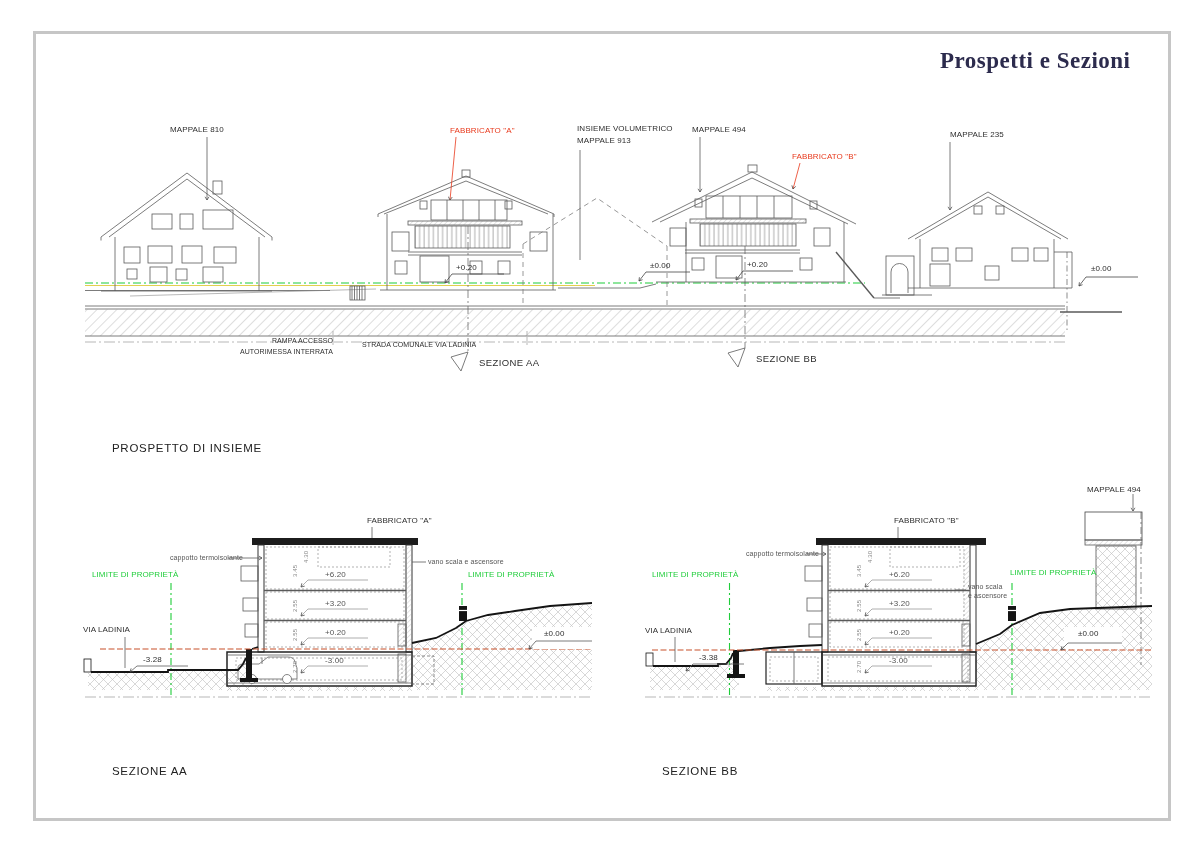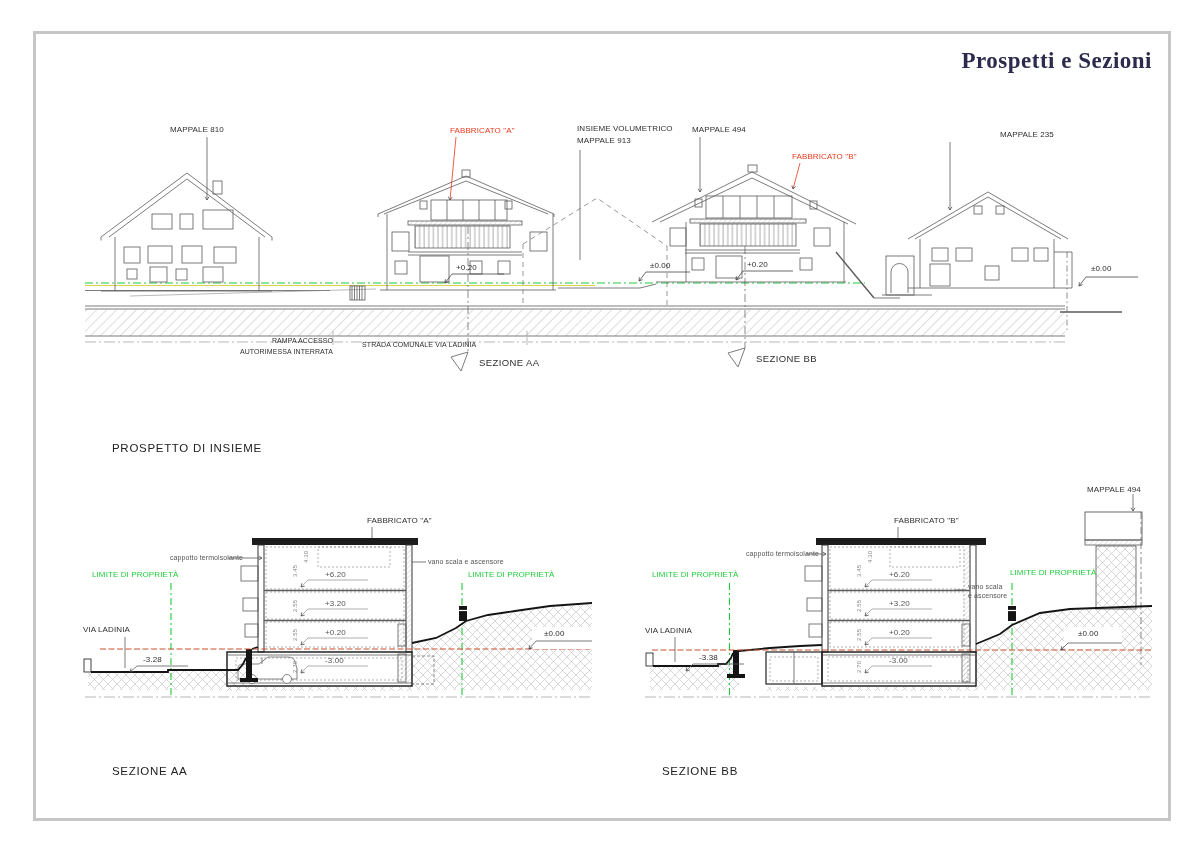--- a/index.html
+++ b/index.html
@@ -11,21 +11,21 @@
   .lbl{position:absolute;font-size:8px;line-height:10px;color:#2e2e2e;white-space:nowrap;letter-spacing:.1px;}
   .t7{font-size:7px;line-height:9px;}
   .t9{font-size:9.5px;letter-spacing:.4px;}
   .ttl{font-size:11.5px;letter-spacing:.7px;color:#222;margin-top:36px;}
   .red{color:#e8391c;}
   .green{color:#1fcd3a;}
   .gray{color:#555;}
   .lvl{color:#555;}
   .right{text-align:right;}
   .dim{font-size:6px;line-height:6px;color:#888;transform:rotate(-90deg);transform-origin:left top;}
-  .brand{position:absolute;left:940px;top:48px;width:212px;text-align:right;
+  .brand{position:absolute;left:940px;top:48px;width:212px;text-align:left;
          font-family:"Liberation Serif",serif;font-weight:bold;font-size:23px;
          color:#2c2b4d;letter-spacing:.5px;}
 </style>
 </head>
 <body>
 
 <div id="stage">
   <div id="frame"></div>
 
   <svg id="canvas" width="1200" height="848" viewBox="0 0 1200 848">
@@ -380,21 +380,21 @@
   </svg>
 
   <div class="brand">Prospetti e Sezioni</div>
 
   <div class="lbl" style="left:170px;top:125px">MAPPALE 810</div>
   <div class="lbl red" style="left:450px;top:126px">FABBRICATO "A"</div>
   <div class="lbl" style="left:577px;top:124px">INSIEME VOLUMETRICO</div>
   <div class="lbl" style="left:577px;top:136px">MAPPALE 913</div>
   <div class="lbl" style="left:692px;top:125px">MAPPALE 494</div>
   <div class="lbl red" style="left:792px;top:152px">FABBRICATO "B"</div>
-  <div class="lbl" style="left:1000px;top:130px">MAPPALE 235</div>
+  <div class="lbl" style="left:950px;top:130px">MAPPALE 235</div>
   <div class="lbl" style="left:456px;top:263px">+0.20</div>
   <div class="lbl" style="left:650px;top:261px">±0.00</div>
   <div class="lbl" style="left:747px;top:260px">+0.20</div>
   <div class="lbl" style="left:1091px;top:264px">±0.00</div>
   <div class="lbl t7 right" style="left:215px;top:336px;width:118px">RAMPA ACCESSO</div>
   <div class="lbl t7 right" style="left:215px;top:347px;width:118px">AUTORIMESSA INTERRATA</div>
   <div class="lbl t7" style="left:362px;top:340px">STRADA COMUNALE VIA LADINIA</div>
   <div class="lbl t9" style="left:479px;top:358px">SEZIONE AA</div>
   <div class="lbl t9" style="left:756px;top:354px">SEZIONE BB</div>
   <div class="lbl ttl" style="left:112px;top:407px">PROSPETTO DI INSIEME</div>

